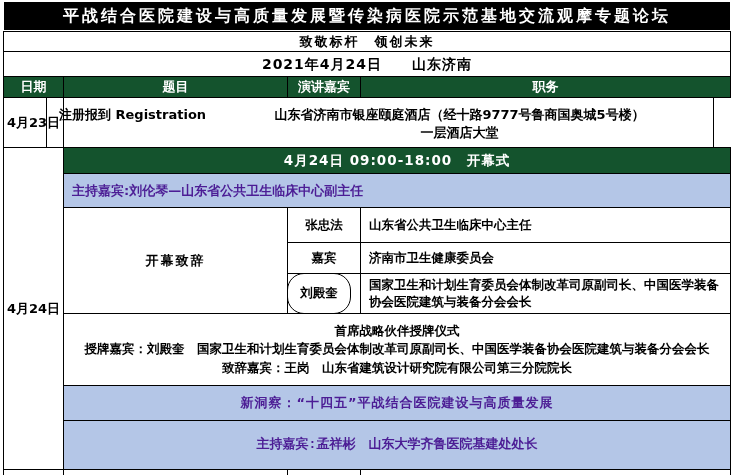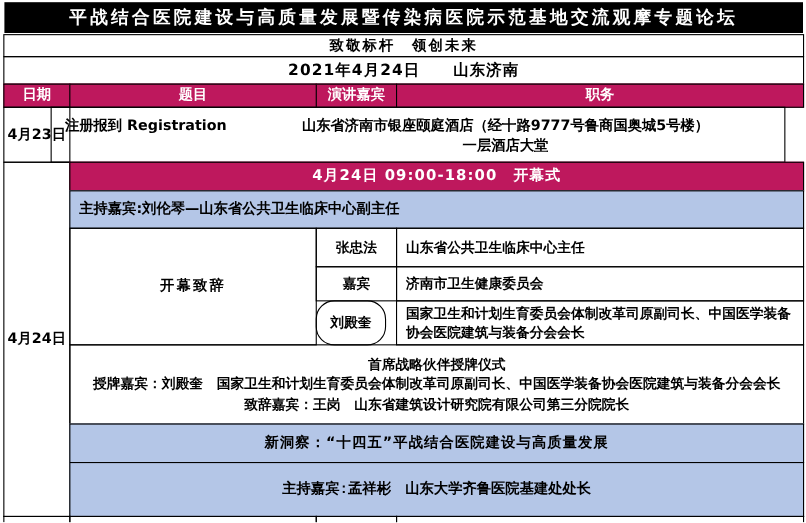--- a/index.html
+++ b/index.html
@@ -2,22 +2,22 @@
 <html><head>
 <meta charset="utf-8">
 <style>
   * { margin:0; padding:0; box-sizing:border-box; }
   html,body { background:#fff; }
   body { font-family:"DejaVu Sans","Liberation Sans",sans-serif; font-weight:bold; color:#000; }
   .sheet { position:relative; width:733px; height:475px; background:#fff; overflow:hidden; }
 
   .cell { position:absolute; border:1px solid #000; display:flex; align-items:center; justify-content:center;
           font-size:12.5px; line-height:1.35; text-align:center; }
-  .orange { background:#be185d; color:#fff; }
-  .blue   { background:#B4C6E7; color:#000000; }
+  .orange { background:#14532d; color:#fff; }
+  .blue   { background:#B4C6E7; color:#4c1d95; }
   .left   { justify-content:flex-start; text-align:left; }
   .nobottom { border-bottom:none; }
 
   .title-bar { position:absolute; left:4px; top:2px; width:726px; height:28px; background:#000000;
                color:#fff; display:flex; align-items:center; justify-content:center;
                font-size:16px; letter-spacing:3px; white-space:nowrap; }
 
   
   .r-sub    { left:3px;  top:31px;  width:728px; height:21px; font-size:13px; letter-spacing:2px;text-align:right; }
   .r-date   { left:3px;  top:51px;  width:728px; height:26px; font-size:14px; letter-spacing:1px; }

